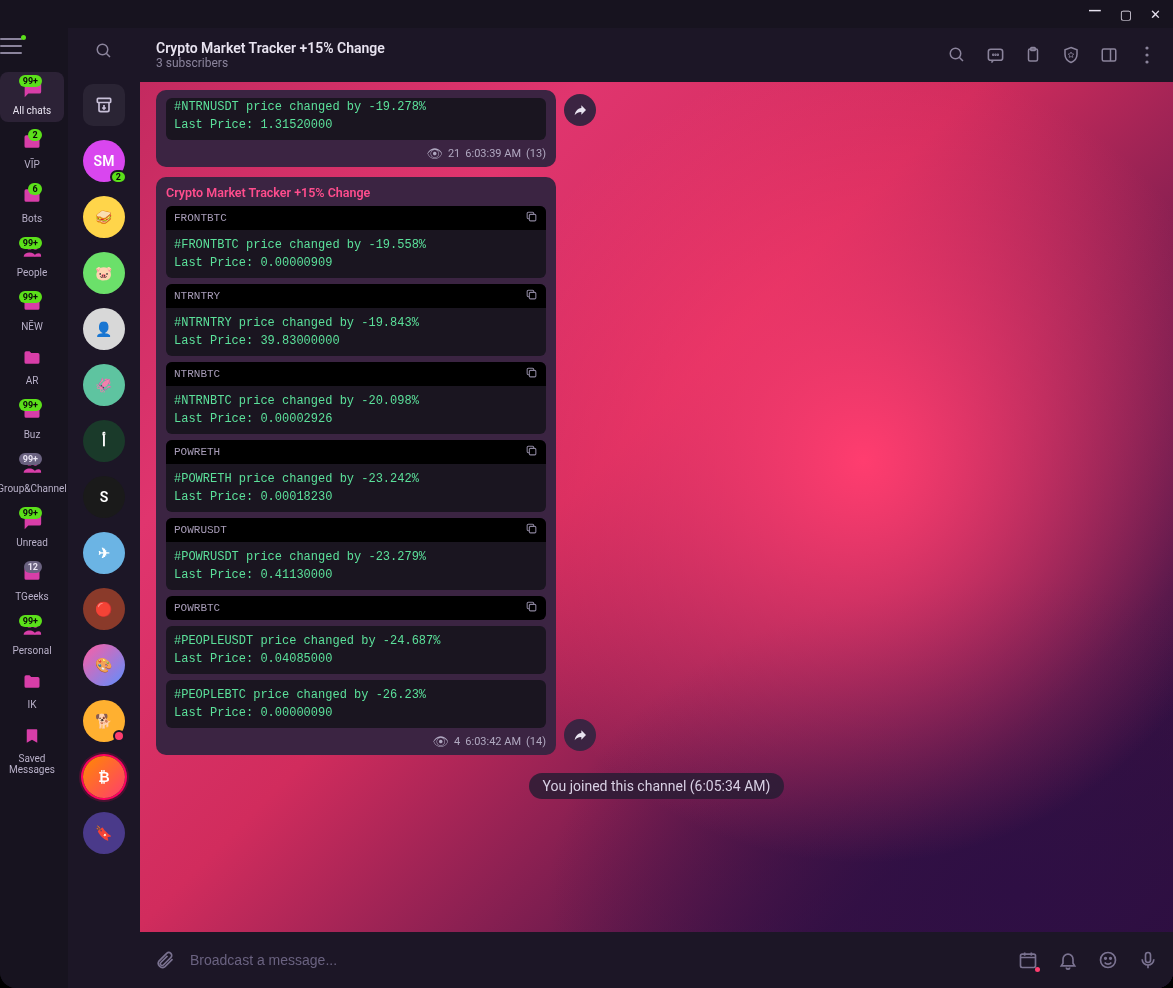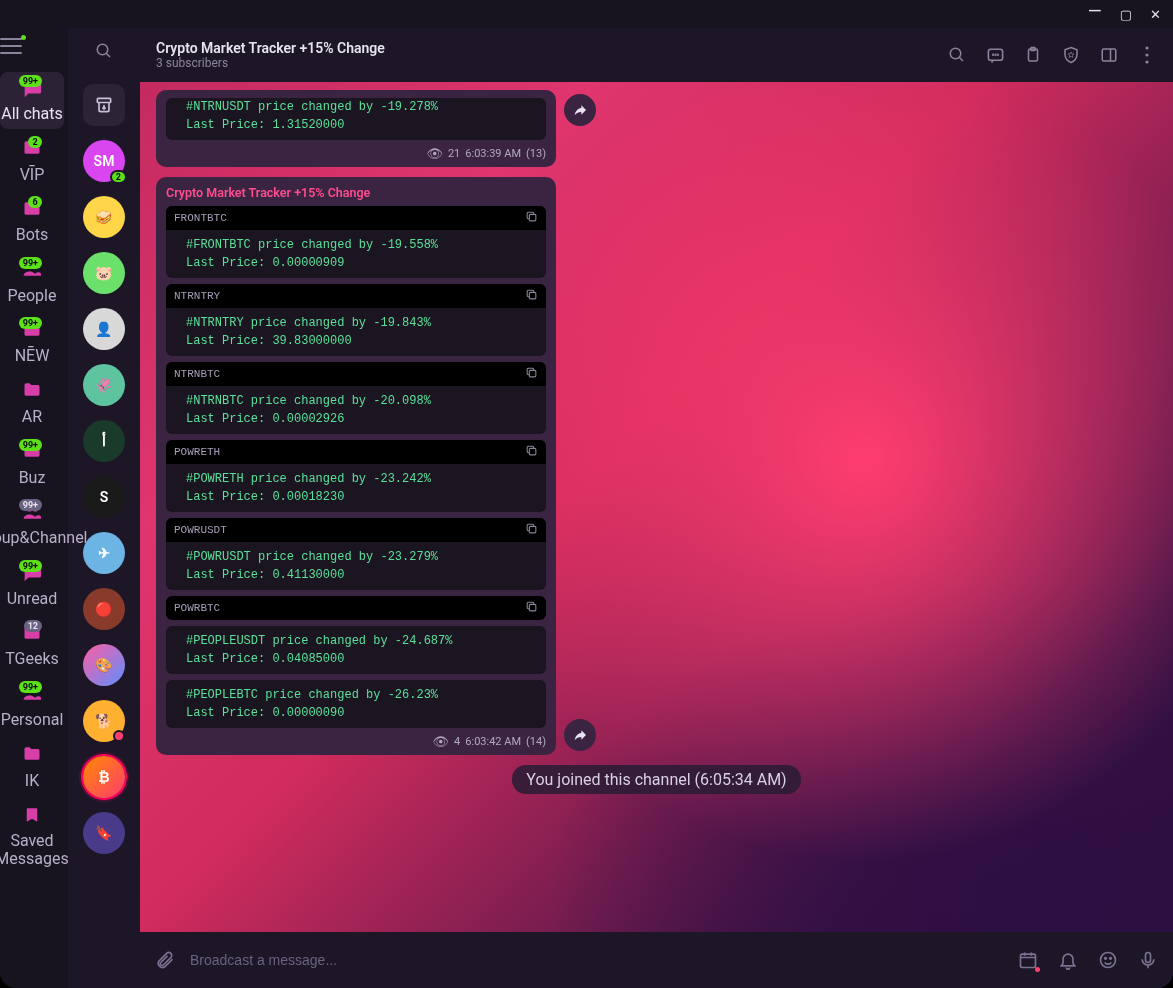--- a/index.html
+++ b/index.html
@@ -44,21 +44,21 @@
   gap: 4px;
   flex-shrink: 0;
 }
 .hamburger { width: 22px; height: 16px; display: flex; flex-direction: column; justify-content: space-between; margin-bottom: 14px; cursor: pointer; position: relative; }
 .hamburger span { height: 2px; background: #8b849c; border-radius: 2px; }
 .hamburger .dot { position: absolute; top: -3px; right: -4px; width: 5px; height: 5px; background: #5be01a; border-radius: 50%; }
 .folder-item { width: 64px; display: flex; flex-direction: column; align-items: center; padding: 6px 0; cursor: pointer; position: relative; border-radius: 8px; }
 .folder-item.active { background: #2c2236; }
 .folder-icon-wrap { position: relative; width: 32px; height: 24px; display: flex; align-items: center; justify-content: center; }
 .folder-icon { font-size: 20px; color: #d83ea8; text-shadow: -1px 0 0 #00e0d0, 1px 0 0 #ff0060; }
-.folder-label { font-size: 16px; color: #b8b0c8; margin-top: 3px; text-align: center; line-height: 1.1; }
+.folder-label { font-size: 10px; color: #b8b0c8; margin-top: 3px; text-align: center; line-height: 1.1; }
 .folder-item.active .folder-label { color: #e8e3f0; }
 .badge {
   position: absolute; top: -3px; right: 6px;
   background: #5be01a; color: #0a0a0a;
   font-size: 9px; font-weight: 700;
   padding: 1px 4px; border-radius: 8px;
   min-width: 14px; text-align: center;
 }
 .badge.gray { background: #6a6280; color: #e8e3f0; }
 
@@ -139,21 +139,21 @@
 }
 .code-header {
   background: #000000;
   padding: 4px 8px;
   display: flex;
   justify-content: space-between;
   align-items: center;
 }
 .code-title { color: #a89db8; font-size: 11px; font-family: 'Courier New', monospace; }
 .copy-icon { color: #8b849c; font-size: 12px; cursor: pointer; }
-.code-body { padding: 6px 20px; font-family: 'Courier New', monospace; font-size: 12px; line-height: 1.5; }
+.code-body { padding: 6px 8px; font-family: 'Courier New', monospace; font-size: 12px; line-height: 1.5; }
 .code-line1 { color: #e8e3f0; }
 .code-line1 .hash { color: #5be09a; }
 .code-line2 { color: #5be09a; }
 .msg-meta {
   display: flex; justify-content: flex-end; align-items: center;
   gap: 5px; color: #b0a8c0; font-size: 11px; margin-top: 2px;
 }
 .eye-icon { font-size: 13px; }
 .forward-btn {
   position: absolute; right: -40px; top: 4px;
@@ -162,23 +162,24 @@
   display: flex; align-items: center; justify-content: center;
   cursor: pointer;
 }
 .forward-btn.bottom { top: auto; bottom: 4px; }
 .forward-btn svg { width: 16px; height: 16px; }
 
 .joined-pill {
   align-self: center;
   background: rgba(40,28,52,0.85);
   color: #d8d0e4;
-  font-size: 16px;
+  font-size: 14px;
   padding: 5px 14px;
   border-radius: 14px;
+  margin-top: 8px;
 }
 
 
 .inputbar {
   height: 56px;
   background: #1c1626;
   display: flex;
   align-items: center;
   padding: 0 14px;
   gap: 14px;

